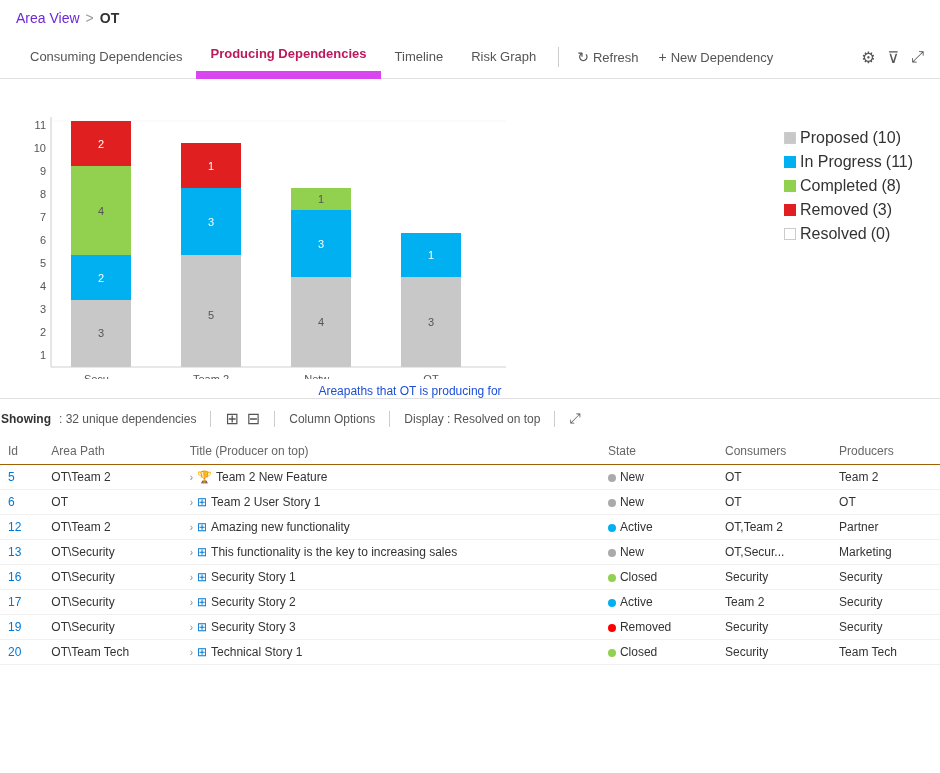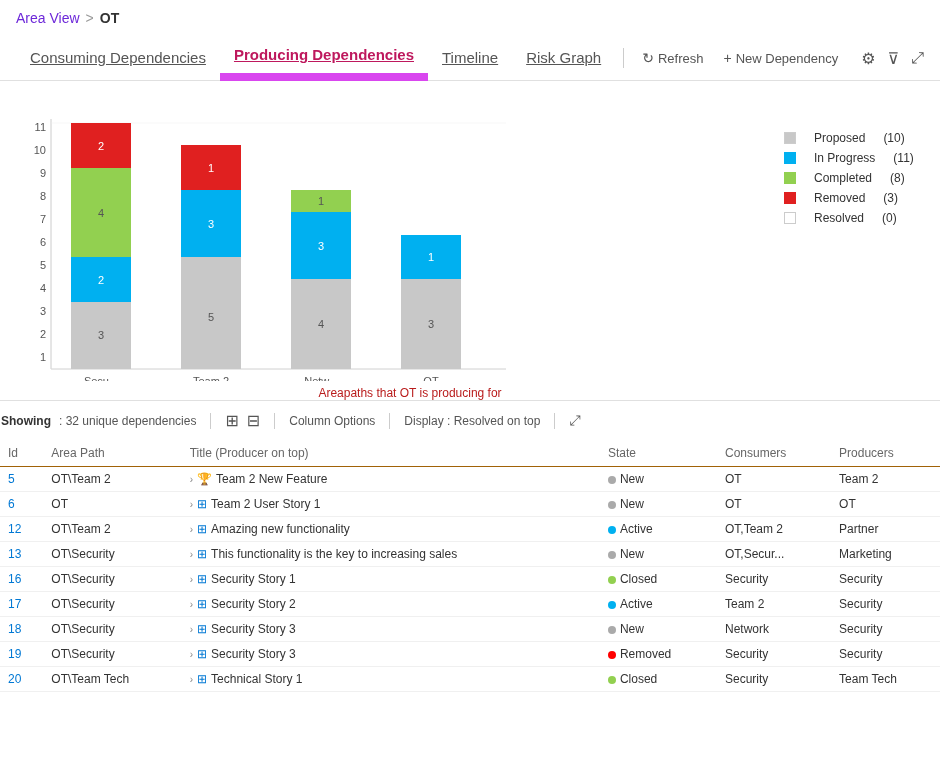--- a/index.html
+++ b/index.html
@@ -5,39 +5,39 @@
     * { box-sizing: border-box; margin: 0; padding: 0; }
     body { font-family: 'Segoe UI', sans-serif; font-size: 13px; color: #333; background: #fff; width: 940px; }
 
     
     .breadcrumb { display: flex; align-items: center; padding: 10px 16px; font-size: 14px; color: #333; }
     .breadcrumb-separator { margin: 0 6px; color: #999; }
     .breadcrumb-current { font-weight: 600; }
 
     
     .tabs { display: flex; align-items: center; border-bottom: 1px solid #e0e0e0; padding: 0 16px; }
-    .tab { padding: 10px 14px; cursor: pointer; font-size: 15px; color: #555; border-bottom: 2px solid transparent; margin-bottom: -1px; white-space: nowrap; text-decoration: underline; }
+    .tab { padding: 10px 14px; cursor: pointer; font-size: 13px; color: #555; border-bottom: 2px solid transparent; margin-bottom: -1px; white-space: nowrap; }
     .tab.active { color: #be185d; border-bottom: 8px solid #d946ef; font-weight: 600; }
     .tab-separator { width: 1px; height: 20px; background: #ccc; margin: 0 8px; }
     .tab-action { display: flex; align-items: center; gap: 4px; padding: 8px 10px; cursor: pointer; color: #555; font-size: 13px; }
     .tab-icons { display: flex; align-items: center; margin-left: auto; gap: 12px; }
     .icon-btn { cursor: pointer; color: #555; font-size: 16px; }
 
     
     .chart-area { padding: 20px 16px 0 16px; display: flex; align-items: flex-start; }
     .chart-container { flex: 1; position: relative; }
     .chart-legend { margin-left: 20px; min-width: 140px; margin-top: 30px; }
-    .legend-item { display: flex; align-items: center; gap: 18px; margin-bottom: 6px; font-size: 12px; }
+    .legend-item { display: flex; align-items: center; gap: 4px; margin-bottom: 6px; font-size: 16px; }
     .legend-box { width: 12px; height: 12px; border: 1px solid #ccc; }
 
     
     .chart-svg { width: 520px; height: 280px; }
 
     
-    .chart-label { text-align: center; font-size: 12px; color: #b91c1c; margin-top: 2px; margin-left: 40px; }
+    .chart-label { text-align: center; font-size: 12px; color: #1d4ed8; margin-top: 2px; margin-left: 40px; }
 
     
     .table-toolbar { display: flex; align-items: center; padding: 10px 1px; border-top: 1px solid #e0e0e0; gap: 8px; font-size: 12px; color: #333; }
     .toolbar-separator { width: 1px; height: 16px; background: #ccc; margin: 0 6px; }
     .toolbar-btn { cursor: pointer; color: #555; font-size: 16px; }
     .column-options { cursor: pointer; color: #555; }
     .display-label { color: #555; }
 
     
     .data-table { width: 100%; border-collapse: collapse; }
@@ -280,34 +280,20 @@
               <span class="expand-arrow">›</span>
               <span class="item-icon" style="color: rgb(0, 120, 212); font-size: 12px;">⊞</span>
               <span>Security Story 2</span>
             </div>
           </td>
           <td><span class="state-dot" style="background: rgb(0, 176, 240); border: none;"></span><span>Active</span></td>
           <td>Team 2</td>
           <td>Security</td>
         </tr>
         <tr>
-          <td><a class="id-link">18</a></td>
-          <td>OT\Security</td>
-          <td>
-            <div class="title-cell">
-              <span class="expand-arrow">›</span>
-              <span class="item-icon" style="color: rgb(0, 120, 212); font-size: 12px;">⊞</span>
-              <span>Security Story 3</span>
-            </div>
-          </td>
-          <td><span class="state-dot" style="background: rgb(170, 170, 170); border: none;"></span><span>New</span></td>
-          <td>Network</td>
-          <td>Security</td>
-        </tr>
-        <tr>
           <td><a class="id-link">19</a></td>
           <td>OT\Security</td>
           <td>
             <div class="title-cell">
               <span class="expand-arrow">›</span>
               <span class="item-icon" style="color: rgb(0, 120, 212); font-size: 12px;">⊞</span>
               <span>Security Story 3</span>
             </div>
           </td>
           <td><span class="state-dot" style="background: rgb(255, 0, 0); border: none;"></span><span>Removed</span></td>

